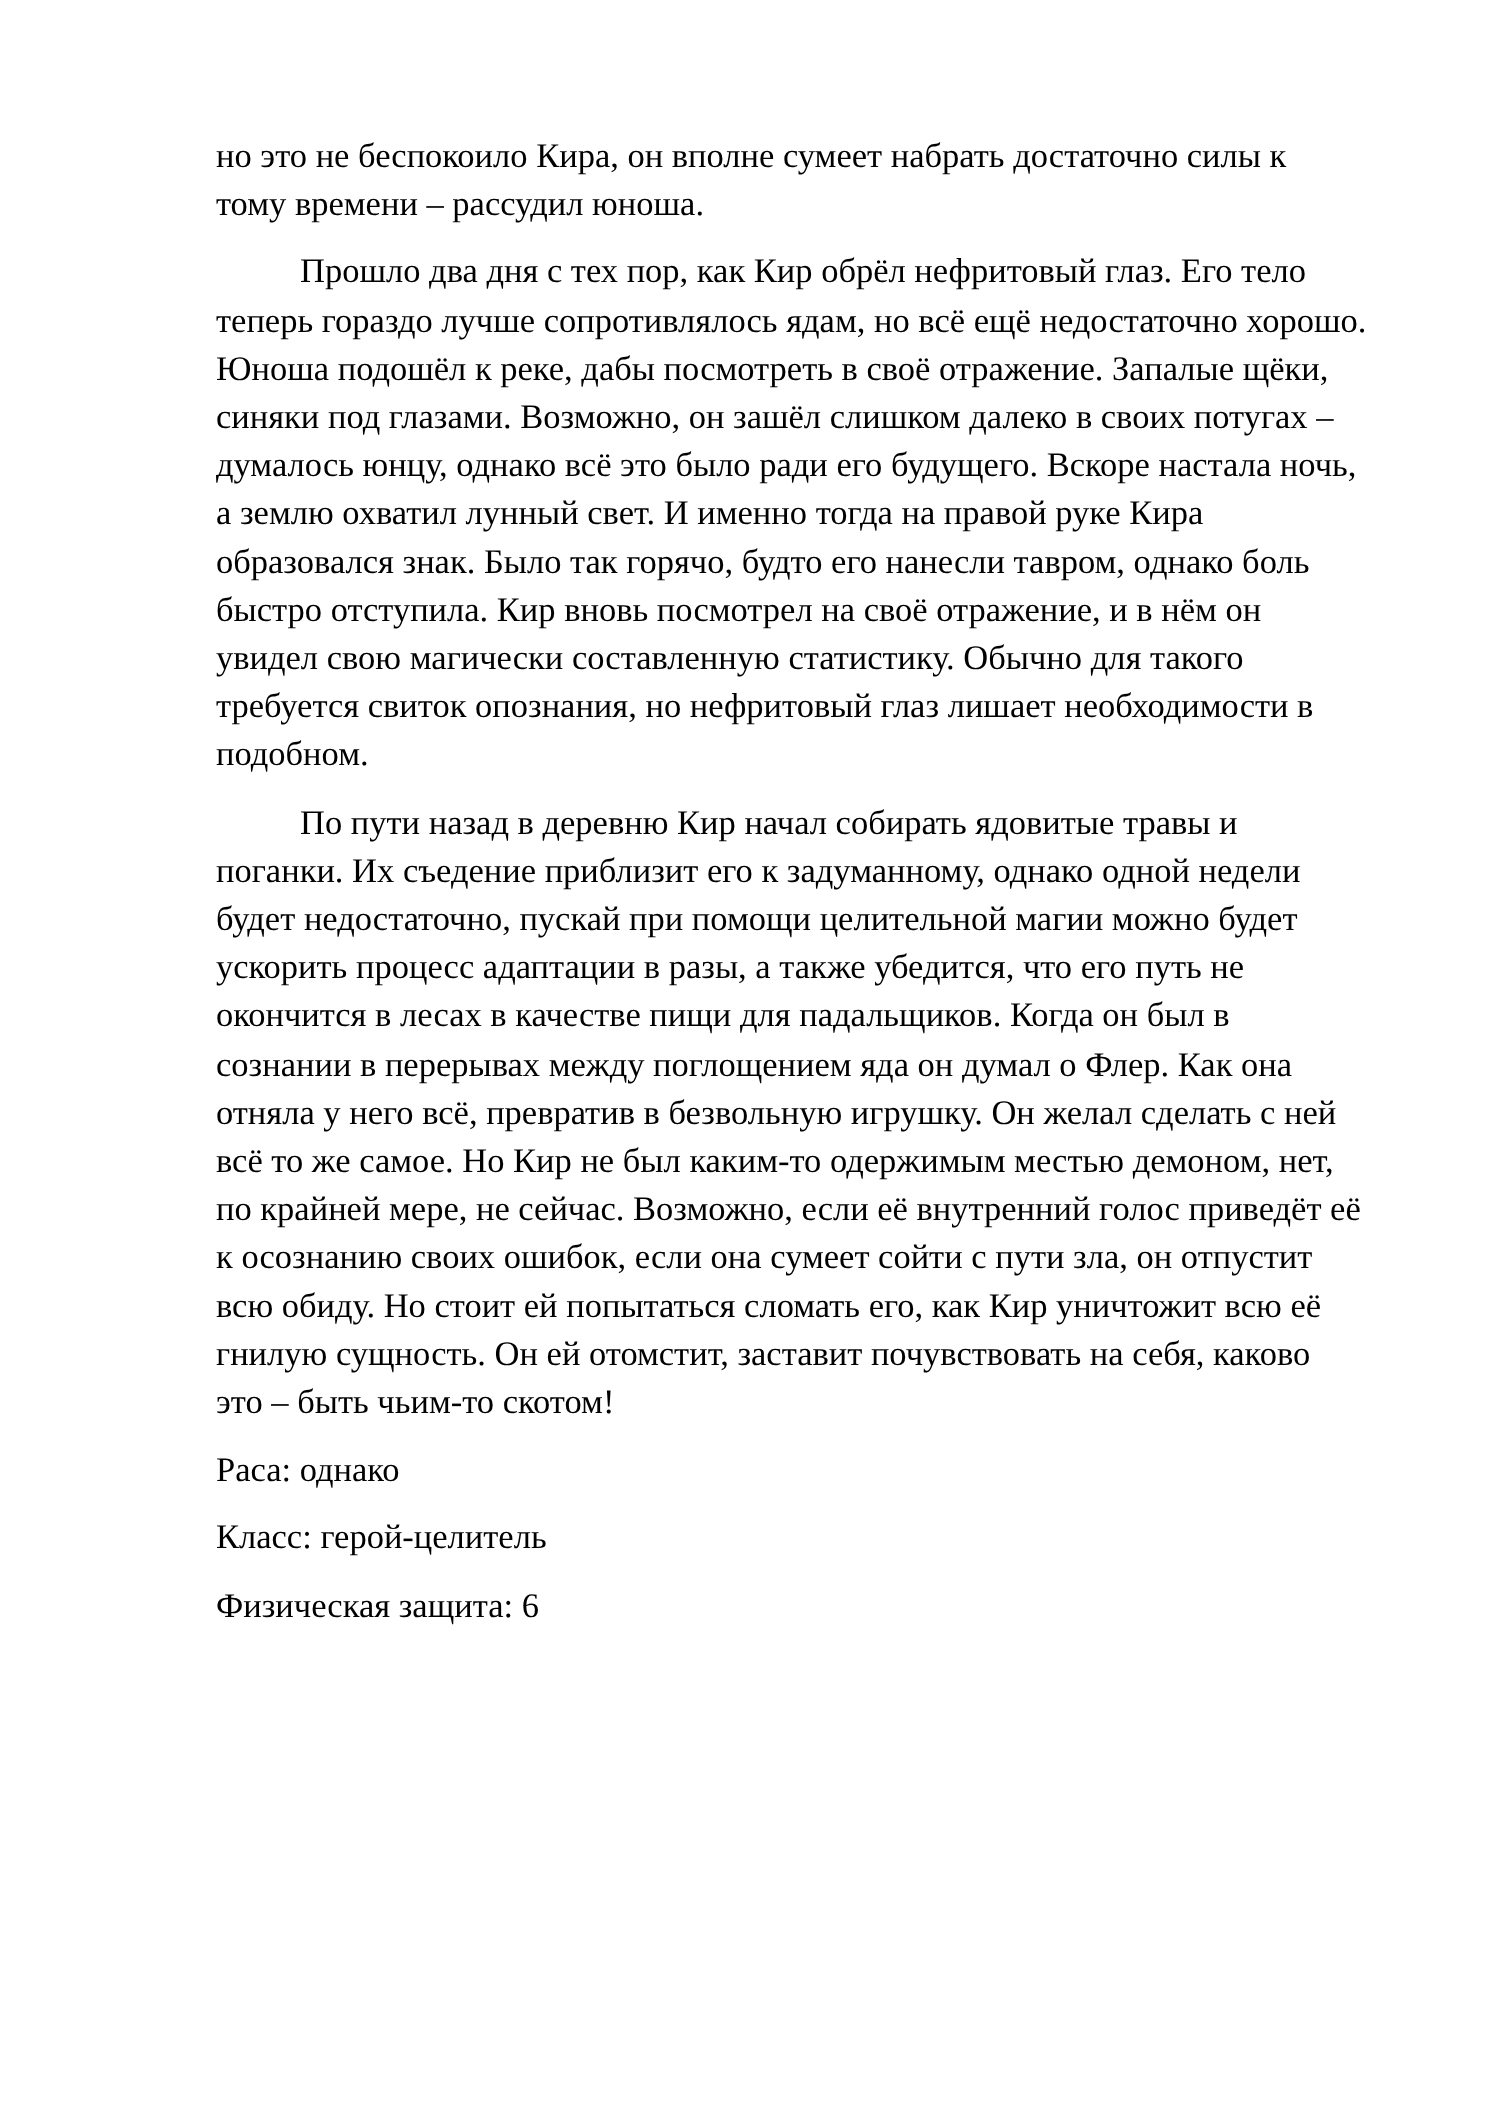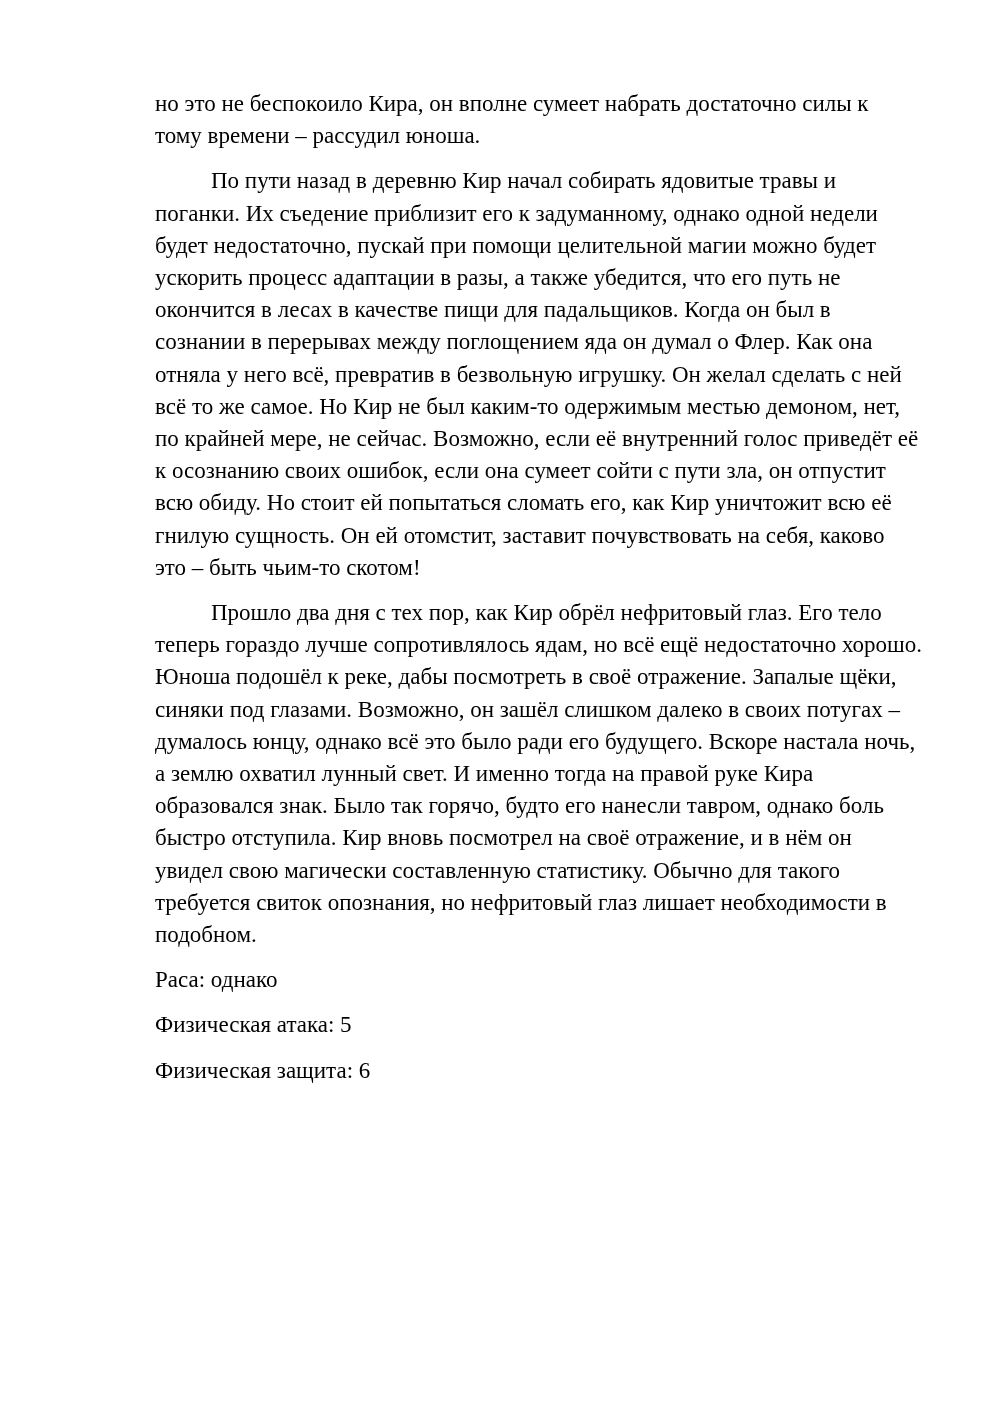--- a/index.html
+++ b/index.html
@@ -16,63 +16,63 @@
     overflow: hidden;
     font-family: "Liberation Serif", "DejaVu Serif", serif;
   }
   .text-block {
     position: absolute;
     top: 88px;
     left: 144px;
     right: 14px;
   }
   .para {
-    margin: 0 0 13px 11px;
+    margin: 0 0 13px 0;
     font-size: 23px;
     line-height: 32.2px;
     white-space: pre-line;      
     text-align: left;
     text-indent: 0;
   }
   .para.indent {
     text-indent: 56px;          
   }
 </style>
 </head>
 <body>
 
 <div class="page">
   <div class="text-block">
     <div id="story">
         <p class="para">но это не беспокоило Кира, он вполне сумеет набрать достаточно силы к
 тому времени – рассудил юноша.</p>
+        <p class="para indent">Прошло два дня с тех пор, как Кир обрёл нефритовый глаз. Его тело
+теперь гораздо лучше сопротивлялось ядам, но всё ещё недостаточно хорошо.
+Юноша подошёл к реке, дабы посмотреть в своё отражение. Запалые щёки,
+синяки под глазами. Возможно, он зашёл слишком далеко в своих потугах –
+думалось юнцу, однако всё это было ради его будущего. Вскоре настала ночь,
+а землю охватил лунный свет. И именно тогда на правой руке Кира
+образовался знак. Было так горячо, будто его нанесли тавром, однако боль
+быстро отступила. Кир вновь посмотрел на своё отражение, и в нём он
+увидел свою магически составленную статистику. Обычно для такого
+требуется свиток опознания, но нефритовый глаз лишает необходимости в
+подобном.</p>
         <p class="para indent">По пути назад в деревню Кир начал собирать ядовитые травы и
 поганки. Их съедение приблизит его к задуманному, однако одной недели
 будет недостаточно, пускай при помощи целительной магии можно будет
 ускорить процесс адаптации в разы, а также убедится, что его путь не
 окончится в лесах в качестве пищи для падальщиков. Когда он был в
 сознании в перерывах между поглощением яда он думал о Флер. Как она
 отняла у него всё, превратив в безвольную игрушку. Он желал сделать с ней
 всё то же самое. Но Кир не был каким-то одержимым местью демоном, нет,
 по крайней мере, не сейчас. Возможно, если её внутренний голос приведёт её
 к осознанию своих ошибок, если она сумеет сойти с пути зла, он отпустит
 всю обиду. Но стоит ей попытаться сломать его, как Кир уничтожит всю её
 гнилую сущность. Он ей отомстит, заставит почувствовать на себя, каково
 это – быть чьим-то скотом!</p>
-        <p class="para indent">Прошло два дня с тех пор, как Кир обрёл нефритовый глаз. Его тело
-теперь гораздо лучше сопротивлялось ядам, но всё ещё недостаточно хорошо.
-Юноша подошёл к реке, дабы посмотреть в своё отражение. Запалые щёки,
-синяки под глазами. Возможно, он зашёл слишком далеко в своих потугах –
-думалось юнцу, однако всё это было ради его будущего. Вскоре настала ночь,
-а землю охватил лунный свет. И именно тогда на правой руке Кира
-образовался знак. Было так горячо, будто его нанесли тавром, однако боль
-быстро отступила. Кир вновь посмотрел на своё отражение, и в нём он
-увидел свою магически составленную статистику. Обычно для такого
-требуется свиток опознания, но нефритовый глаз лишает необходимости в
-подобном.</p>
       </div>
     <div id="stats">
         <p class="para">Раса: однако</p>
-        <p class="para">Физическая атака: 5</p>
+        <p class="para">Класс: герой-целитель</p>
         <p class="para">Физическая защита: 6</p>
       </div>
   </div>
 </div>
 
 </body></html>

